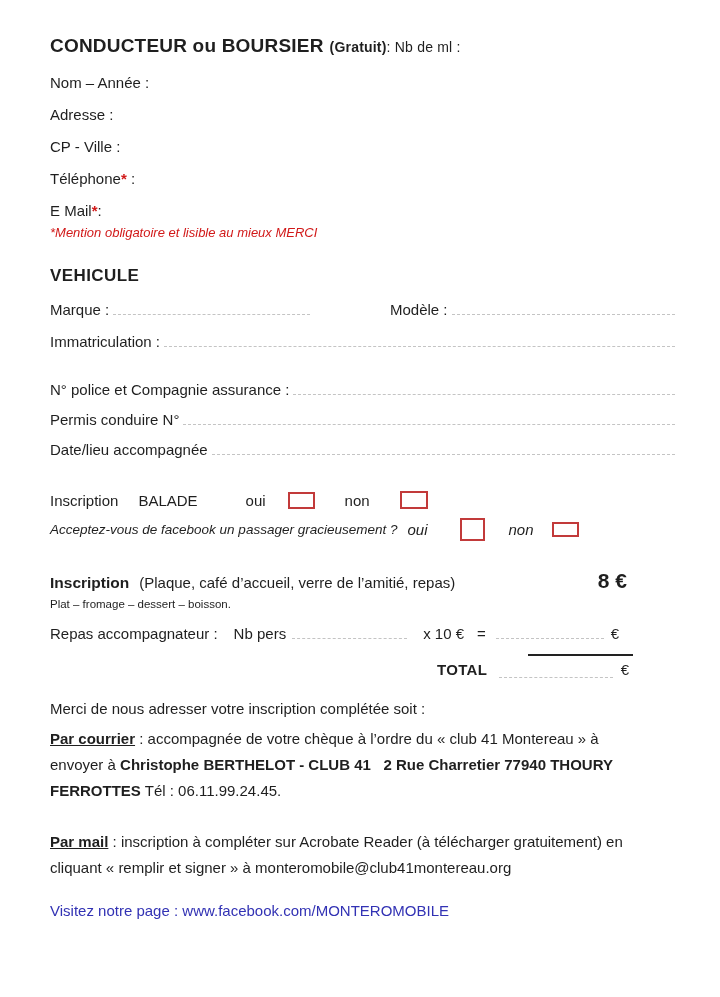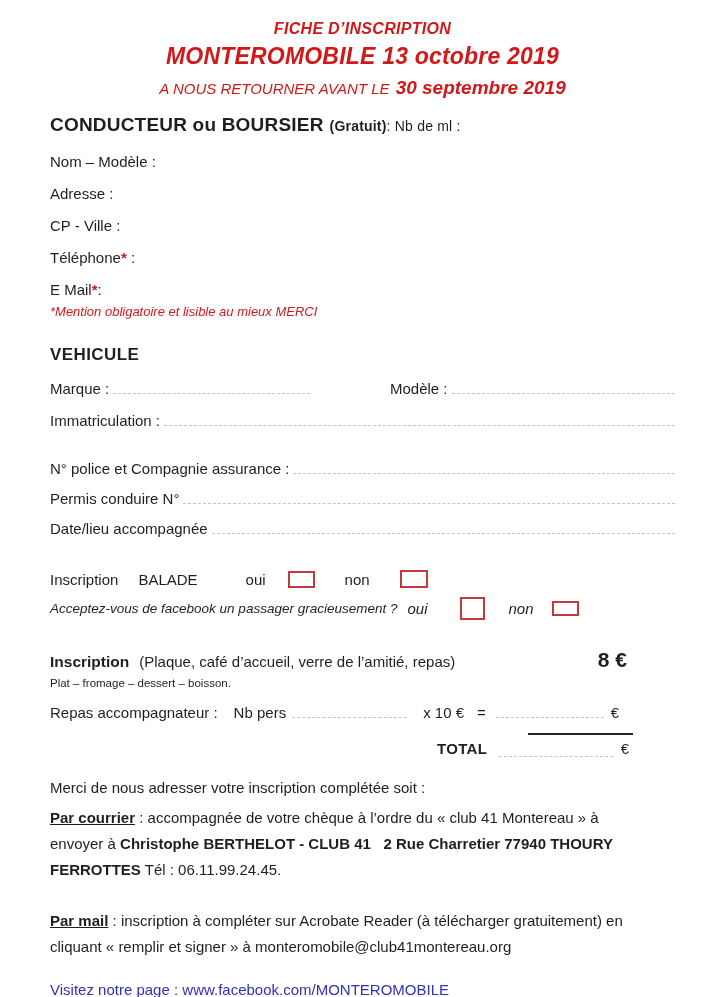--- a/index.html
+++ b/index.html
@@ -79,34 +79,27 @@
   .para.mail{margin-top:26px;}
   .ulbl{font-weight:bold;text-decoration:underline;}
   .bold{font-weight:bold;white-space:pre-wrap;}
   .visitez{color:var(--blue);font-size:15px;margin-top:21px;}
 </style>
 </head>
 <body>
 
 <div class="page">
 
-  <div class="hdr">
-    <div class="h1">FICHE D’INSCRIPTION</div>
-    <div class="h2">MONTEROMOBILE 13 octobre 2019</div>
-    <div class="h3">
-      <span>A NOUS RETOURNER AVANT LE</span><span class="h3date">30 septembre 2019</span>
-    </div>
-  </div>
 
   <div class="sec-conducteur">
     <div class="ctitle">
       <span>CONDUCTEUR ou BOURSIER</span><span class="gratuit">(Gratuit)</span><span class="nbml">: Nb de ml :</span>
     </div>
     <div class="idrow first">
-      <span>Nom – Modèle :</span>
+      <span>Nom – Année :</span>
     </div>
     <div class="idrow">
       <span>Adresse :</span>
     </div>
     <div class="idrow">
       <span>CP - Ville :</span>
     </div>
     <div class="idrow">
       <span>Téléphone</span><span class="star">*</span><span> :</span>
     </div>

